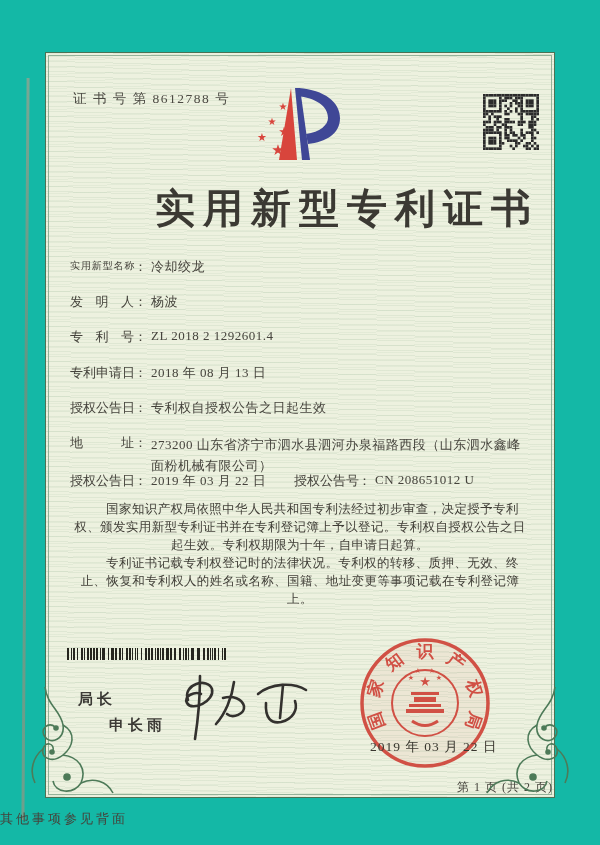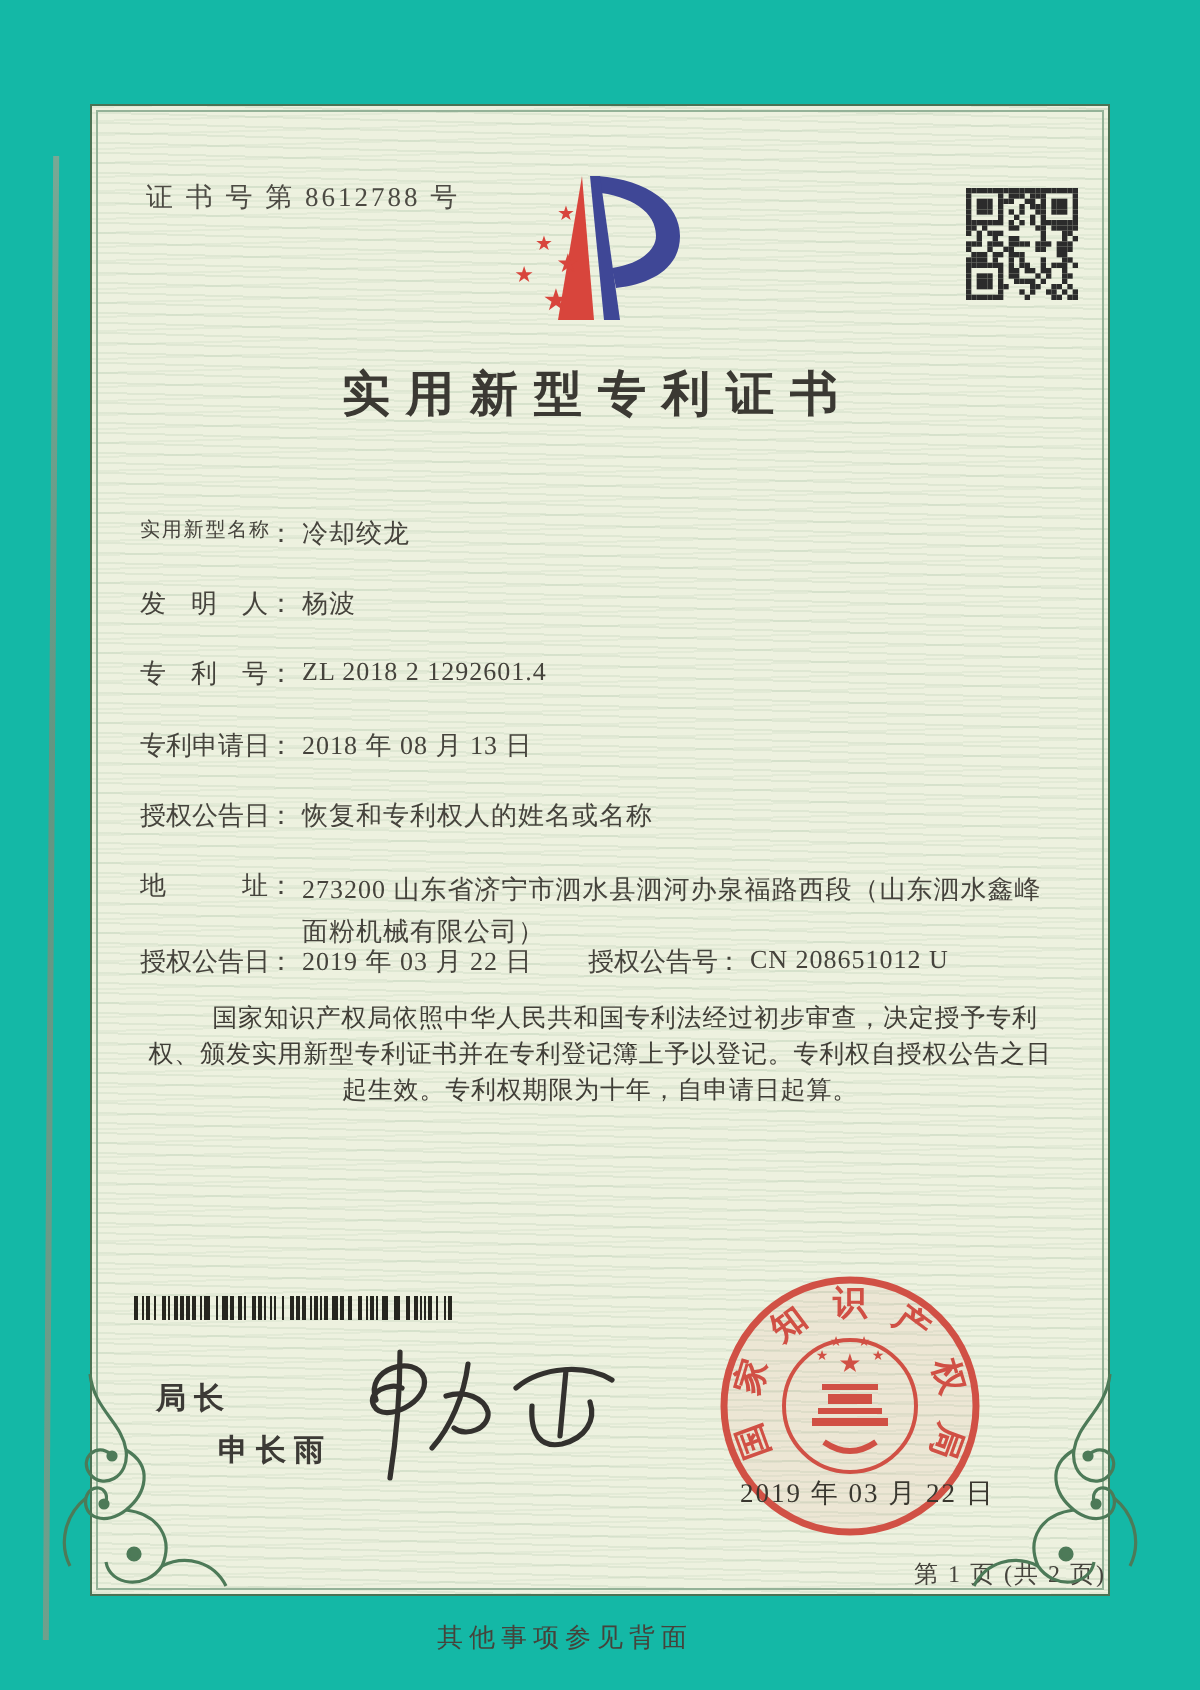--- a/index.html
+++ b/index.html
@@ -21,22 +21,23 @@
       repeating-linear-gradient(1.5deg, rgba(125,165,128,.13) 0 1px, rgba(0,0,0,0) 1px 5px),
       repeating-linear-gradient(-1.5deg, rgba(125,165,128,.09) 0 1px, rgba(0,0,0,0) 1px 7px),
       #edf1df;
   }
   .frame-inner{position:absolute;inset:2px;border:1px solid #94b298;}
   .cert-no{position:absolute;left:73px;top:90px;font-size:13.5px;letter-spacing:1.5px;color:#4c4a43;}
   .logo{position:absolute;left:236px;top:80px;}
   .qr{position:absolute;left:483px;top:94px;}
   .title{
     position:absolute;left:45px;top:181px;width:508px;margin:0;
-    text-align:center;font-size:24px;font-weight:600;letter-spacing:8px;
+    text-align:center;font-size:40px;font-weight:600;letter-spacing:8px;
     color:#3b3933;
+    padding-left:48px;
   }
   .frow{position:absolute;left:70px;font-size:13px;color:#45433c;white-space:nowrap;}
   .flabel{display:inline-block;width:64px;text-align:justify;text-align-last:justify;vertical-align:top;}
   .flabel.tight{letter-spacing:-0.5px;font-size:10px;line-height:15px;}
   .fcolon{vertical-align:top;}
   .fvalue{margin-left:4px;letter-spacing:.5px;vertical-align:top;}
   .fvalue.wide{display:inline-block;width:372px;white-space:normal;line-height:21px;}
   .pair2{position:absolute;left:224px;top:0;white-space:nowrap;}
   .paras{position:absolute;left:70px;top:500px;width:460px;font-size:12.5px;line-height:18px;color:#403e37;letter-spacing:.4px;}
   .paras p{margin:0;text-indent:2em;text-align:center;}
@@ -44,21 +45,21 @@
   .sig-title,.sig-name{
     position:absolute;left:78px;font-family:"Liberation Sans","DejaVu Sans",sans-serif;
     font-size:15px;font-weight:600;letter-spacing:4px;color:#3c3a36;
   }
   .sig-title{top:690px;}
   .sig-name{top:716px;margin-left:31px;}
   .signature{position:absolute;left:170px;top:672px;}
   .seal{position:absolute;left:355px;top:633px;}
   .seal-date{position:absolute;left:370px;top:738px;font-size:13.5px;letter-spacing:1px;color:#39372f;white-space:nowrap;}
   .page-no{position:absolute;left:45px;top:779px;width:508px;text-align:right;font-size:12px;letter-spacing:1px;color:#46443d;}
-  .back-note{position:absolute;left:0;top:810px;width:565px;text-align:center;font-size:13px;letter-spacing:3px;color:#45433b;}
+  .back-note{position:absolute;left:0;top:810px;width:565px;text-align:left;font-size:13px;letter-spacing:3px;color:#45433b;}
   .flourish{position:absolute;top:687px;}
   .flourish.left{left:23px;}
   .flourish.right{left:482px;transform:scaleX(-1);}
 </style>
 </head>
 <body>
 
 <div class="page">
 
   <div class="scan-edge"></div>
@@ -335,34 +336,35 @@
   <div class="frow" style="top:293px">
     <span class="flabel">发明人</span><span class="fcolon">：</span><span class="fvalue">杨波</span>
   </div>
   <div class="frow" style="top:328px">
     <span class="flabel">专利号</span><span class="fcolon">：</span><span class="fvalue">ZL 2018 2 1292601.4</span>
   </div>
   <div class="frow" style="top:364px">
     <span class="flabel">专利申请日</span><span class="fcolon">：</span><span class="fvalue">2018 年 08 月 13 日</span>
   </div>
   <div class="frow" style="top:399px">
-    <span class="flabel">授权公告日</span><span class="fcolon">：</span><span class="fvalue">恢复和专利权人的姓名或名称</span>
+    <span class="flabel">授权公告日</span><span class="fcolon">：</span><span class="fvalue">专利权自授权公告之日起生效</span>
   </div>
   <div class="frow" style="top:434px">
     <span class="flabel">地址</span><span class="fcolon">：</span><span class="fvalue wide">273200 山东省济宁市泗水县泗河办泉福路西段（山东泗水鑫峰面粉机械有限公司）</span>
   </div>
   <div class="frow" style="top:472px">
     <span class="flabel">授权公告日</span><span class="fcolon">：</span><span class="fvalue">2019 年 03 月 22 日</span>
     <span class="pair2">
       <span class="flabel">授权公告号</span><span class="fcolon">：</span><span class="fvalue">CN 208651012 U</span>
     </span>
   </div>
 
   <div class="paras">
     <p>国家知识产权局依照中华人民共和国专利法经过初步审查，决定授予专利权、颁发实用新型专利证书并在专利登记簿上予以登记。专利权自授权公告之日起生效。专利权期限为十年，自申请日起算。</p>
+    <p>专利证书记载专利权登记时的法律状况。专利权的转移、质押、无效、终止、恢复和专利权人的姓名或名称、国籍、地址变更等事项记载在专利登记簿上。</p>
   </div>
 
   <svg class="barcode" id="barcode-svg" width="160" height="12" viewBox="0 0 160 12">
       <rect x="0" y="0" width="2" height="12" fill="#26261f"></rect>
       <rect x="4" y="0" width="1" height="12" fill="#26261f"></rect>
       <rect x="6" y="0" width="2" height="12" fill="#26261f"></rect>
       <rect x="10" y="0" width="1" height="12" fill="#26261f"></rect>
       <rect x="14" y="0" width="2" height="12" fill="#26261f"></rect>
       <rect x="17" y="0" width="1" height="12" fill="#26261f"></rect>
       <rect x="20" y="0" width="2" height="12" fill="#26261f"></rect>

